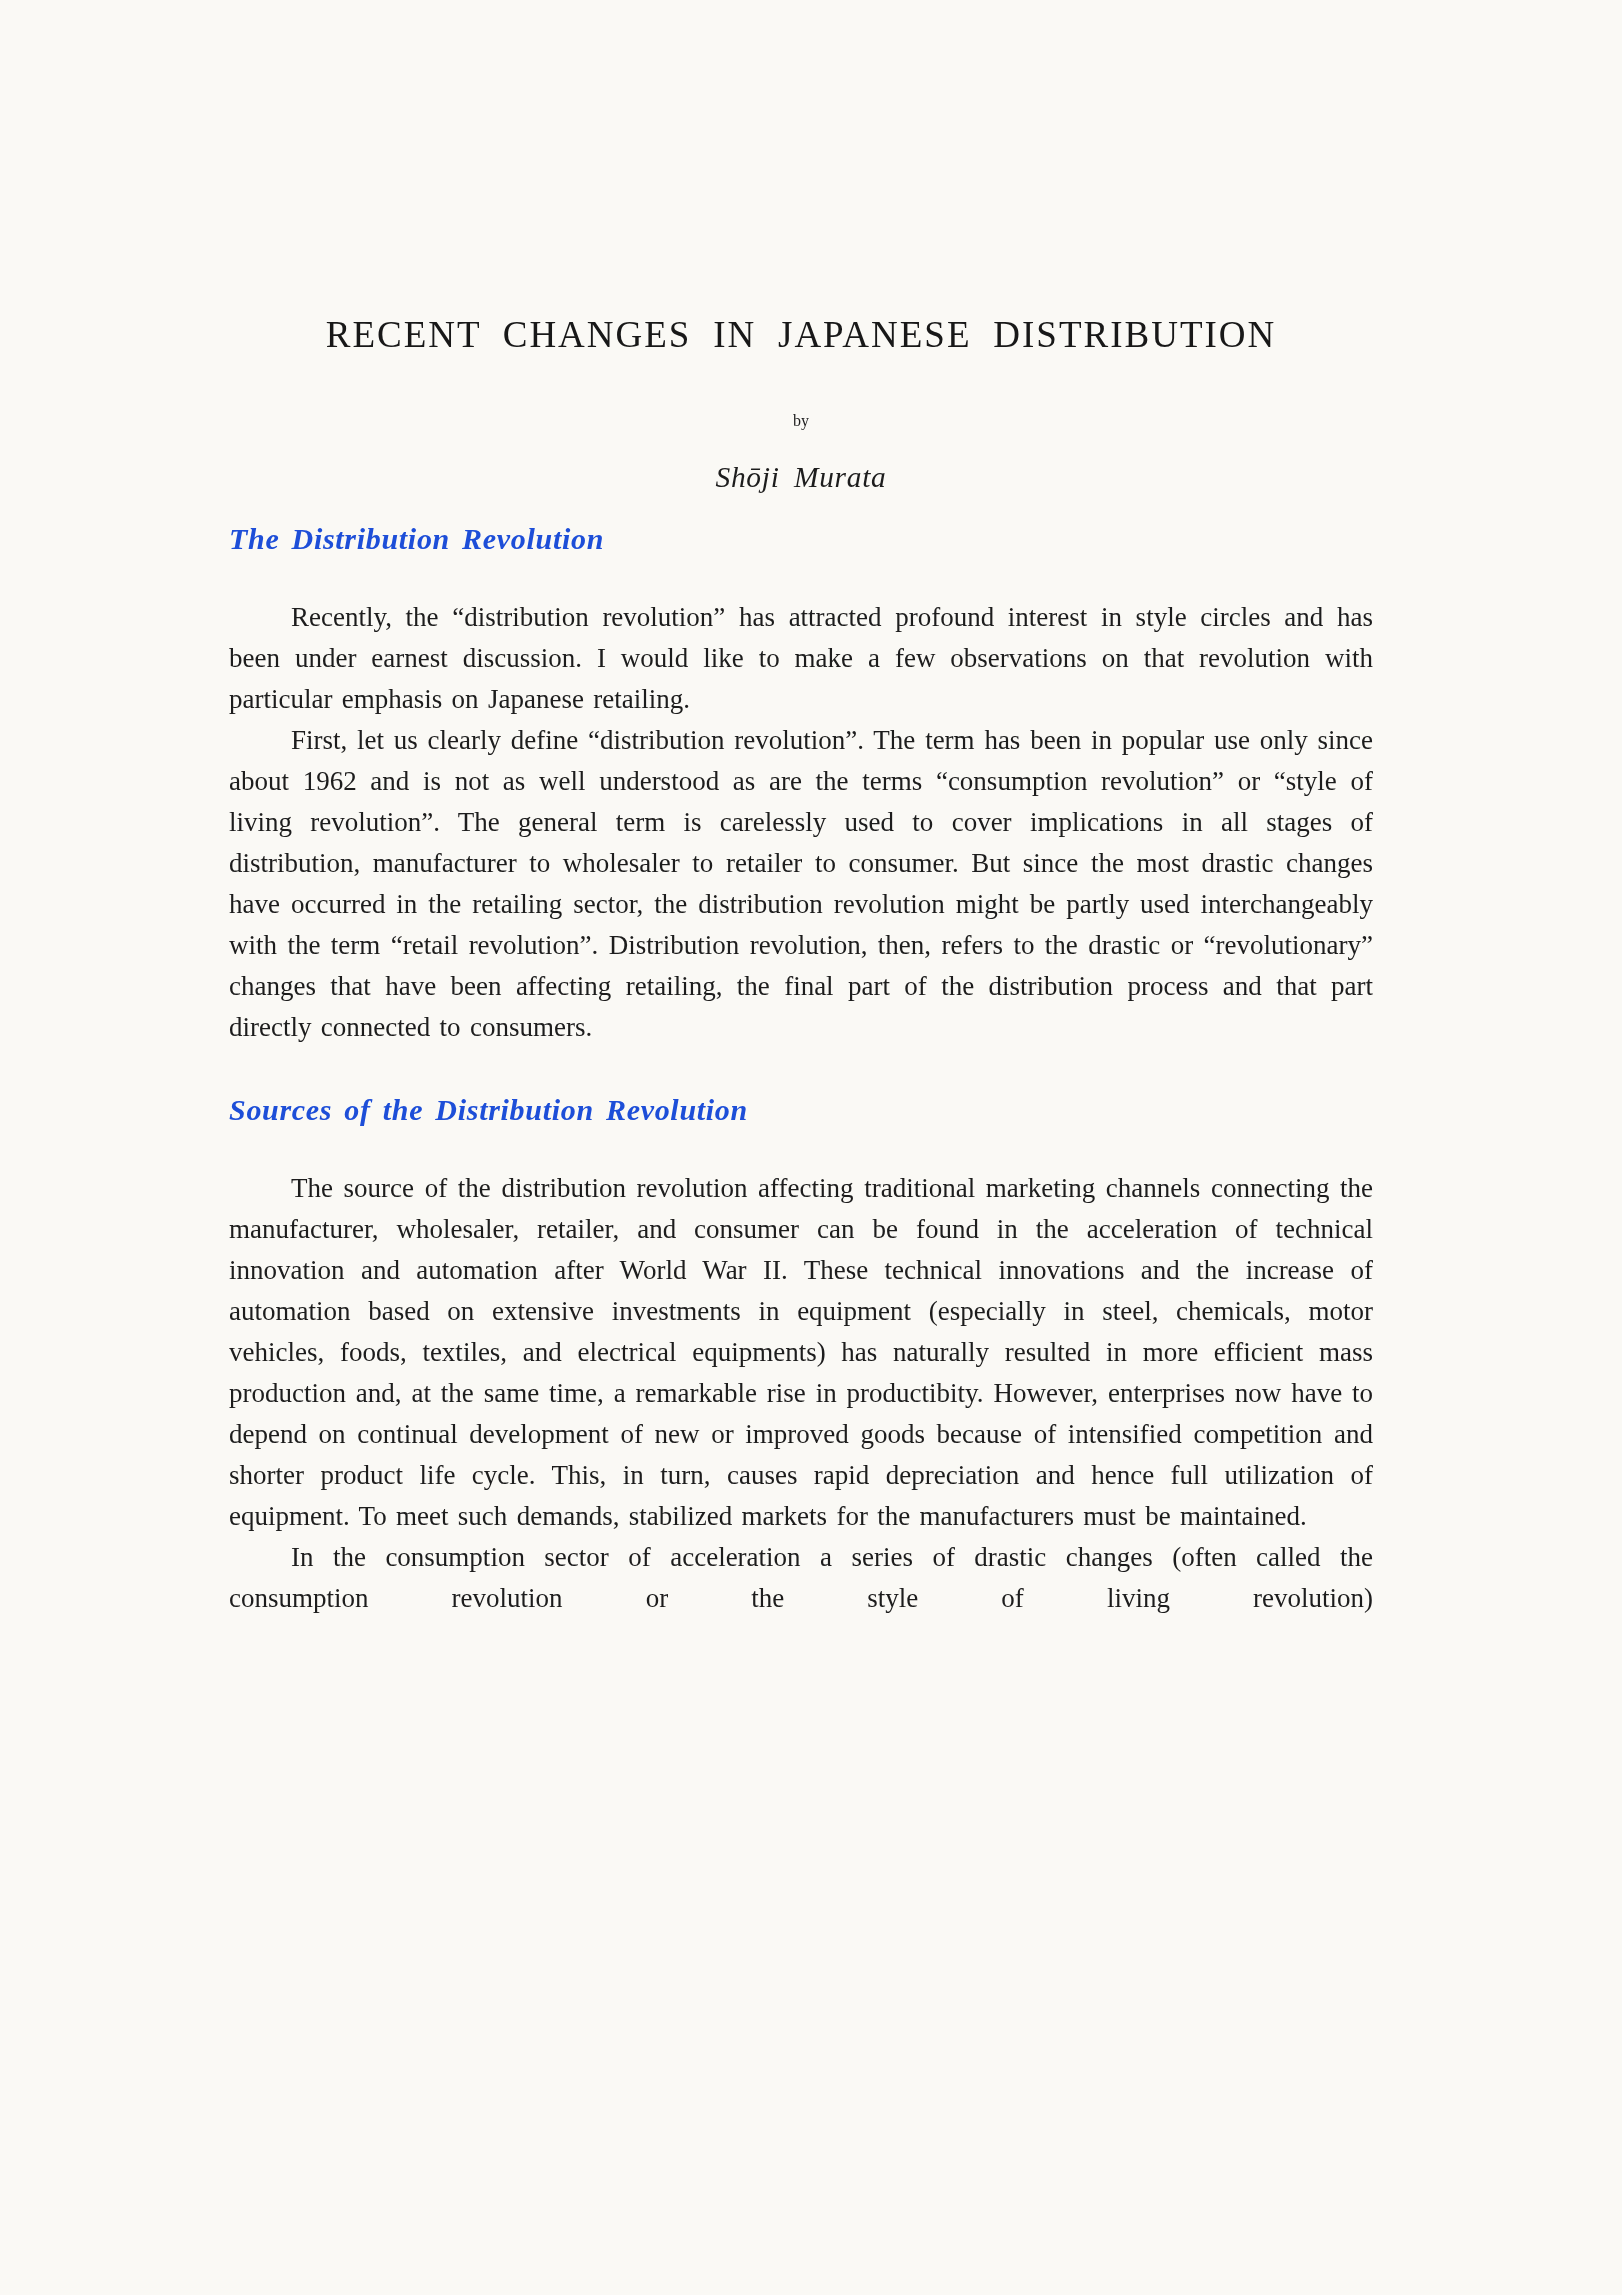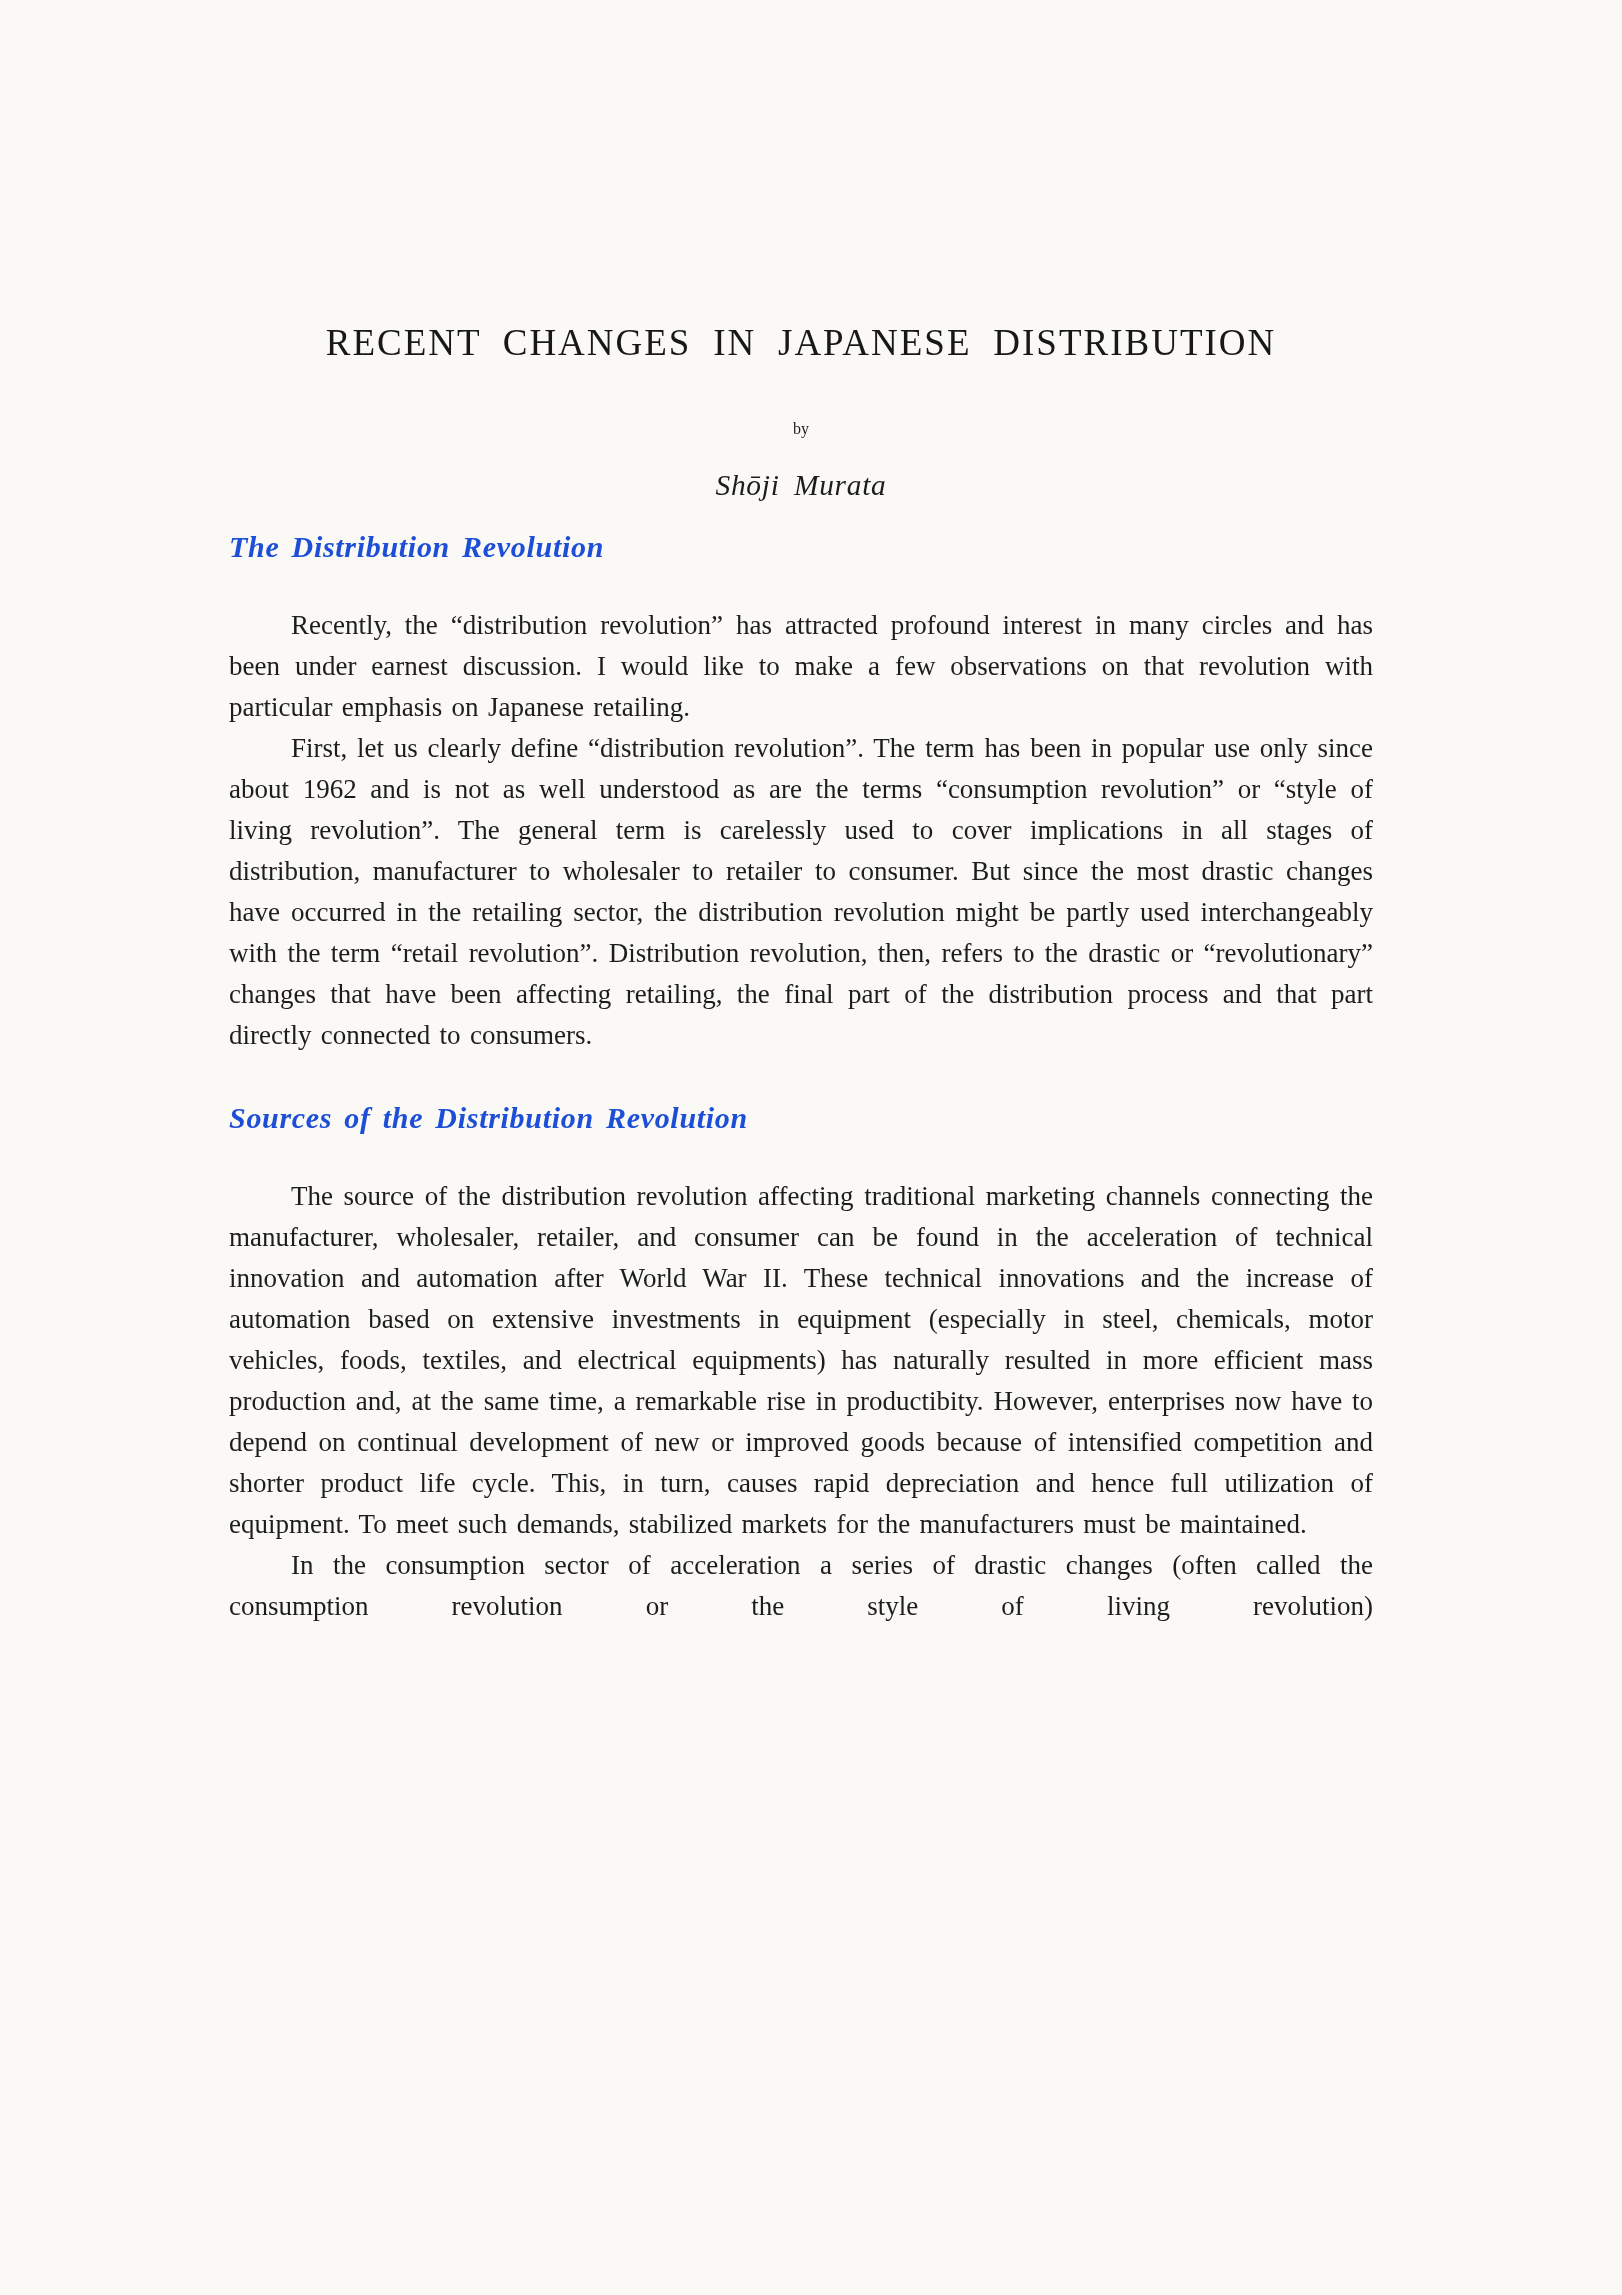--- a/index.html
+++ b/index.html
@@ -14,21 +14,21 @@
     margin: 0 auto;
     background: #faf9f5;
     box-sizing: border-box;
     font-family: "Liberation Serif", "DejaVu Serif", serif;
     color: #1d1d1d;
     overflow: hidden;
   }
   .content {
     position: absolute;
     left: 229px;
-    top: 324px;
+    top: 316px;
     width: 1144px;
   }
   .title {
     margin: 0 0 60px 0;
     font-size: 37px;
     font-weight: 400;
     text-align: center;
     letter-spacing: 2px;
     word-spacing: 10.5px;
     line-height: 1;
@@ -83,21 +83,21 @@
   <div class="content">
 
     <h1 class="title">RECENT CHANGES IN JAPANESE DISTRIBUTION</h1>
 
     <div class="byline">by</div>
 
     <div class="author">Shōji Murata</div>
 
     <h2 class="heading">The Distribution Revolution</h2>
 
-    <p class="body">Recently, the “distribution revolution” has attracted profound interest in many circles and has been under earnest discussion.  I would like to make a few observations on that revolution with particular emphasis on Japanese retailing.</p>
+    <p class="body">Recently, the “distribution revolution” has attracted profound interest in style circles and has been under earnest discussion.  I would like to make a few observations on that revolution with particular emphasis on Japanese retailing.</p>
 
     <p class="body">First, let us clearly define “distribution revolution”.  The term has been in popular use only since about 1962 and is not as well understood as are the terms “consumption revolution” or “style of living revolution”.  The general term is carelessly used to cover implications in all stages of distribution, manufacturer to wholesaler to retailer to consumer.  But since the most drastic changes have occurred in the retailing sector, the distribution revolution might be partly used interchangeably with the term “retail revolution”.  Distribution revolution, then, refers to the drastic or “revolutionary” changes that have been affecting retailing, the final part of the distribution process and that part directly connected to consumers.</p>
 
     <h2 class="heading spaced-above">Sources of the Distribution Revolution</h2>
 
     <p class="body">The source of the distribution revolution affecting traditional marketing channels connecting the manufacturer, wholesaler, retailer, and consumer can be found in the acceleration of technical innovation and automation after World War II.  These technical innovations and the increase of automation based on extensive investments in equipment (especially in steel, chemicals, motor vehicles, foods, textiles, and electrical equipments) has naturally resulted in more efficient mass production and, at the same time, a remarkable rise in productibity.  However, enterprises now have to depend on continual development of new or improved goods because of intensified competition and shorter product life cycle.  This, in turn, causes rapid depreciation and hence full utilization of equipment.  To meet such demands, stabilized markets for the manufacturers must be maintained.</p>
 
     <p class="body continues">In the consumption sector of acceleration a series of drastic changes (often called the consumption revolution or the style of living revolution)</p>
 
   </div>

